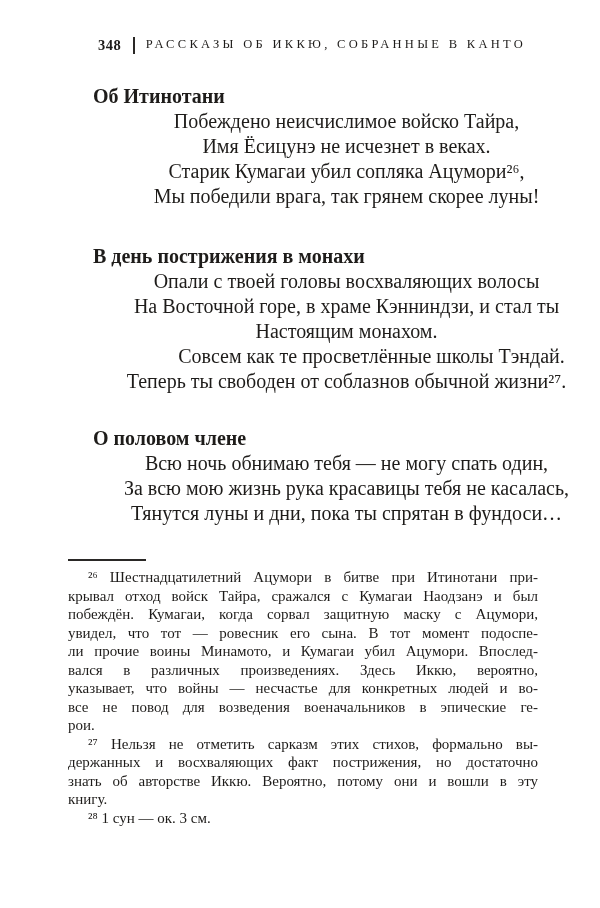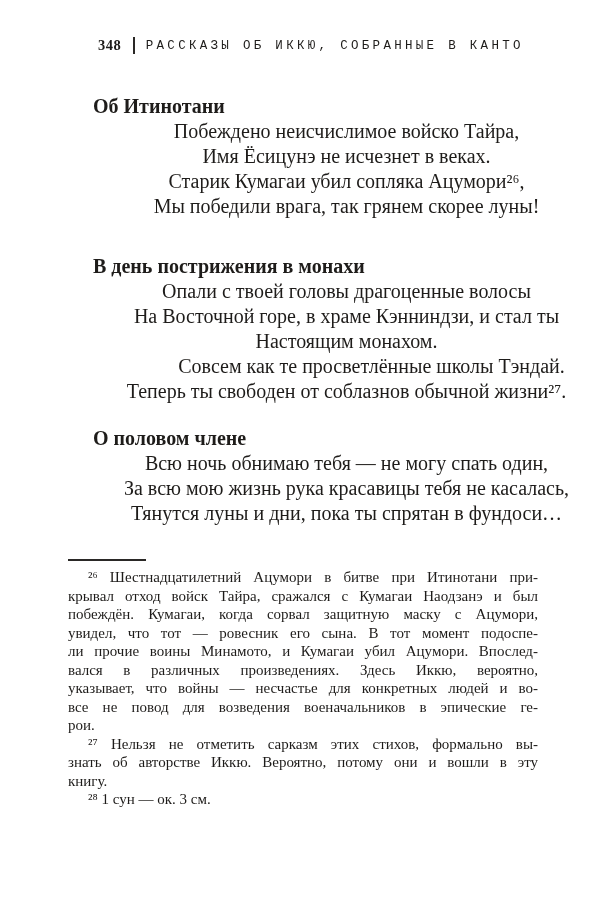--- a/index.html
+++ b/index.html
@@ -11,57 +11,56 @@
     background: #ffffff;
     overflow: hidden;
     color: #1e1c1a;
     font-family: "Liberation Serif", "DejaVu Serif", serif;
   }
 
   
   .runhead {
     margin: 37px 0 0 98px;
     display: flex;
-    align-items: center;
+    align-items: flex-start;
   }
   .pagenum {
     font-size: 14.5px;
     font-weight: 700;
     letter-spacing: 0.5px;
   }
   .hdr-divider {
     width: 1.5px;
     height: 17px;
     background: #2a2826;
     margin: 0 11px 0 12px;
   }
   .hdr-title {
     font-size: 12.5px;
     letter-spacing: 3.3px;
     white-space: nowrap;
     font-weight: 400;
-    font-family: Liberation Mono, monospace;
   }
 
   
   .poem { margin-left: 93px; }
   .poem .heading {
     font-size: 20px;
     line-height: 25px;
     font-weight: 700;
   }
   .pline {
     font-size: 20px;
     line-height: 25px;
     white-space: pre;
     text-align: center;
   }
-  .sec-0 { margin-top: 40px; }
+  .sec-0 { margin-top: 30px; }
   .sec-1 { margin-top: 35px; }
-  .sec-2 { margin-top: 22px; }
+  .sec-2 { margin-top: 32px; }
 
   
   .fn-rule {
     margin: 33px 0 0 68px;
     width: 78px;
     height: 2px;
     background: #2a2826;
   }
   .footnotes {
     margin: 7px 17px 0 68px;
@@ -96,21 +95,21 @@
         <div class="pline first">Побеждено неисчислимое войско Тайра,</div>
         <div class="pline">Имя Ёсицунэ не исчезнет в веках.</div>
         <div class="pline">Старик Кумагаи убил сопляка Ацумори²⁶,</div>
         <div class="pline last">Мы победили врага, так грянем скорее луны!</div>
       </div>
   </section>
 
   <section class="poem sec-1">
     <div class="heading">В день пострижения в монахи</div>
     <div class="lines">
-        <div class="pline first">Опали с твоей головы драгоценные волосы</div>
+        <div class="pline first">Опали с твоей головы восхваляющих волосы</div>
         <div class="pline">На Восточной горе, в храме Кэнниндзи, и стал ты</div>
         <div class="pline">Настоящим монахом.</div>
         <div class="pline">   Совсем как те просветлённые школы Тэндай.</div>
         <div class="pline last">Теперь ты свободен от соблазнов обычной жизни²⁷.</div>
       </div>
   </section>
 
   <section class="poem sec-2">
     <div class="heading">О половом члене</div>
     <div class="lines">
@@ -129,20 +128,21 @@
         <div class="fline">побеждён. Кумагаи, когда сорвал защитную маску с Ацумори,</div>
         <div class="fline">увидел, что тот — ровесник его сына. В тот момент подоспе-</div>
         <div class="fline">ли прочие воины Минамото, и Кумагаи убил Ацумори. Впослед-</div>
         <div class="fline">вался в различных произведениях. Здесь Иккю, вероятно,</div>
         <div class="fline">указывает, что войны — несчастье для конкретных людей и во-</div>
         <div class="fline">все не повод для возведения военачальников в эпические ге-</div>
         <div class="fline last">рои.</div>
       </div>
     <div class="fn">
         <div class="fline first">²⁷ Нельзя не отметить сарказм этих стихов, формально вы-</div>
+        <div class="fline">держанных и восхваляющих факт пострижения, но достаточно</div>
         <div class="fline">знать об авторстве Иккю. Вероятно, потому они и вошли в эту</div>
         <div class="fline last">книгу.</div>
       </div>
     <div class="fn">
         <div class="fline first last">²⁸ 1 сун — ок. 3 см.</div>
       </div>
   </div>
 
 </div>
 

